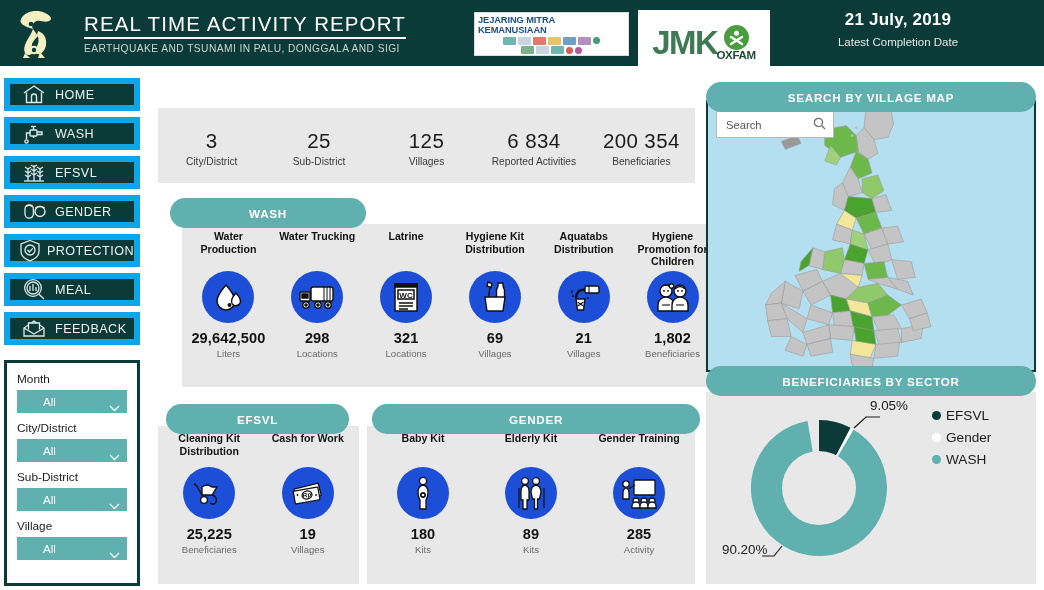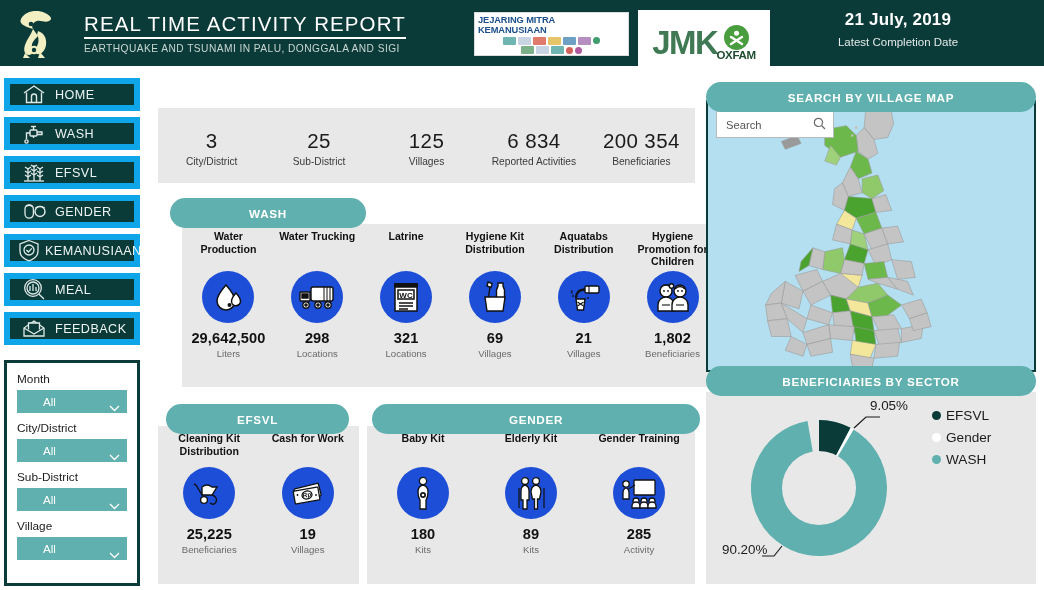--- a/index.html
+++ b/index.html
@@ -273,21 +273,21 @@
     <div class="nav-item">
       <span class="nav-ic">
         <svg width="22" height="23" viewBox="0 0 22 23">
             <g fill="none" stroke="#dfeae8" stroke-width="1.3">
           <path d="M11 1.5 L20 5 v7 c0 5.5 -5 8.5 -9 9.8 C7 20.5 2 17.5 2 12 V5 Z"></path>
           <circle cx="11" cy="11" r="5"></circle>
               <path d="M8.4 11 l2 2 l3.4 -3.6"></path>
             </g>
           </svg>
       </span>
-      <span class="nav-label">KEMANUSIAAN</span>
+      <span class="nav-label">PROTECTION</span>
     </div>
 
     <div class="nav-item">
       <span class="nav-ic">
         <svg width="25" height="23" viewBox="0 0 25 23">
             <g fill="none" stroke="#dfeae8" stroke-width="1.3">
           <circle cx="11" cy="10" r="8.3"></circle>
               <circle cx="11" cy="10" r="6"></circle>
           <path d="M8 13 V8 M11 13 V6 M14 13 V9"></path>
               <path d="M16.8 16 L22 21"></path>

